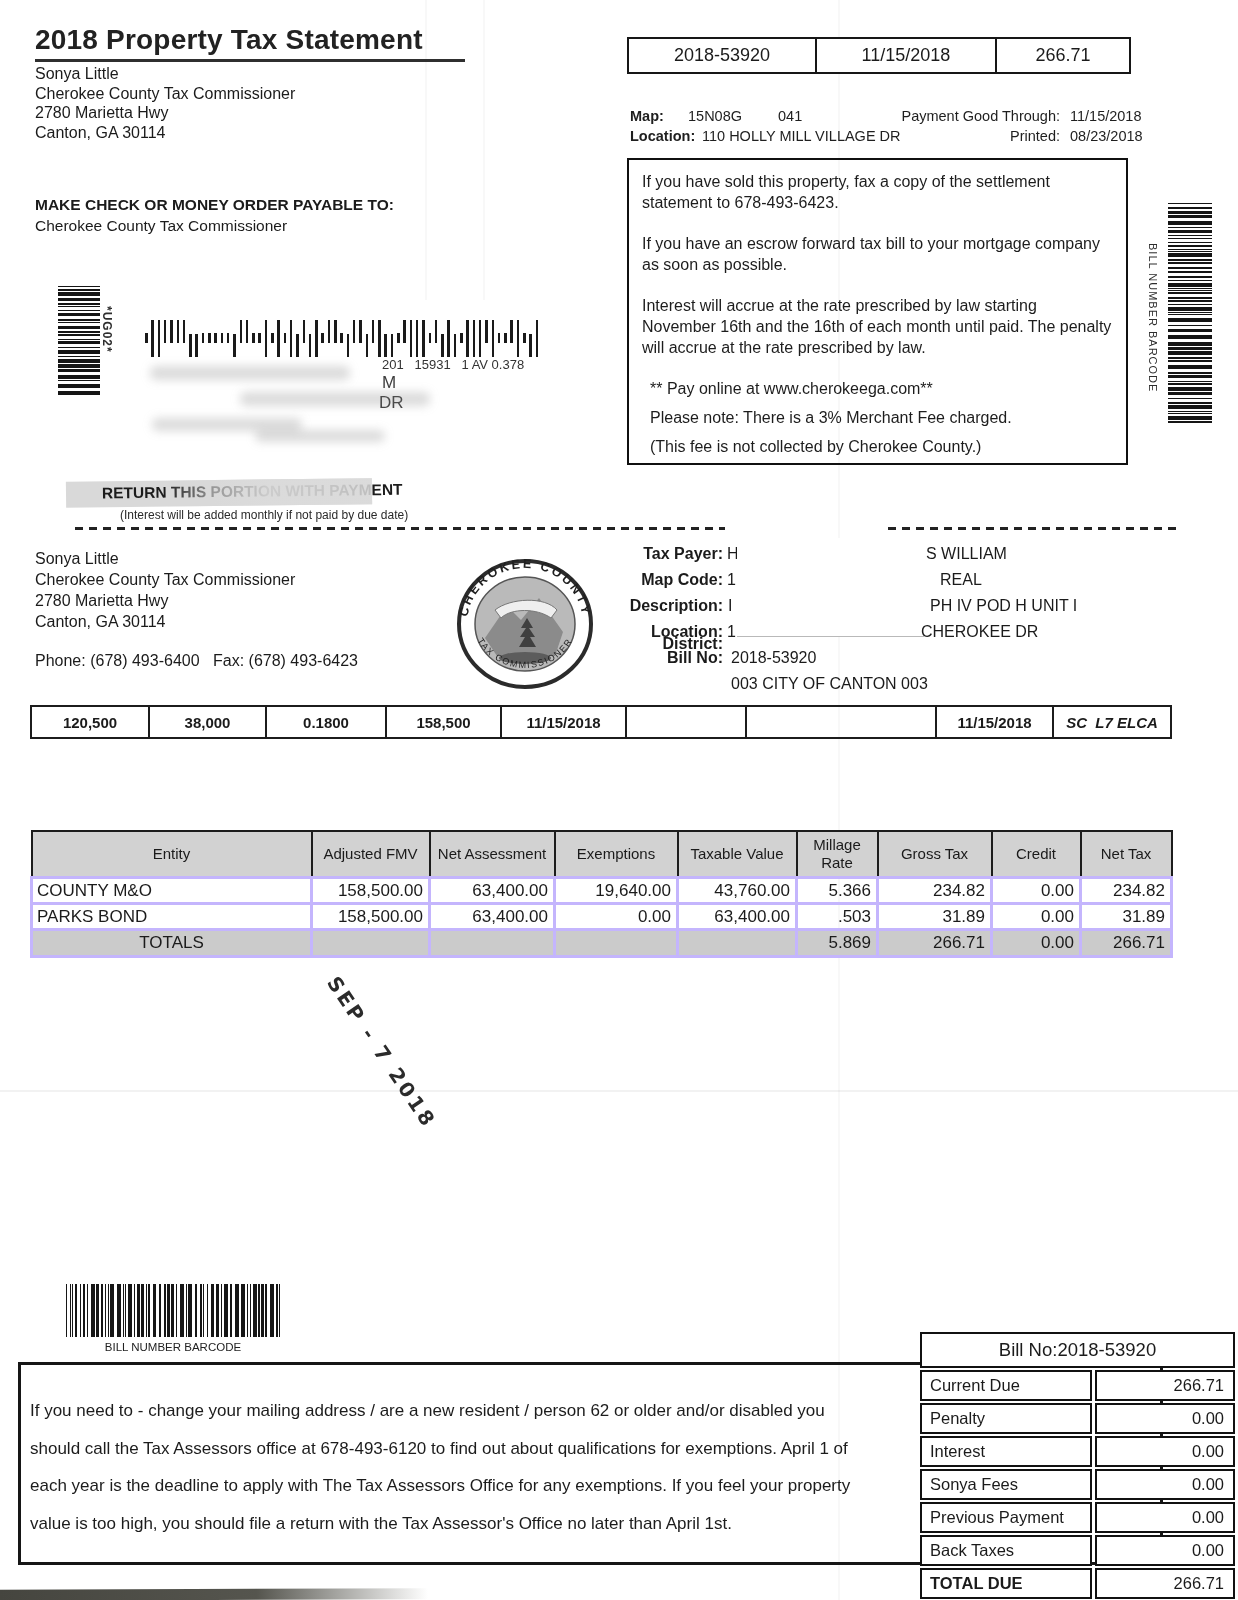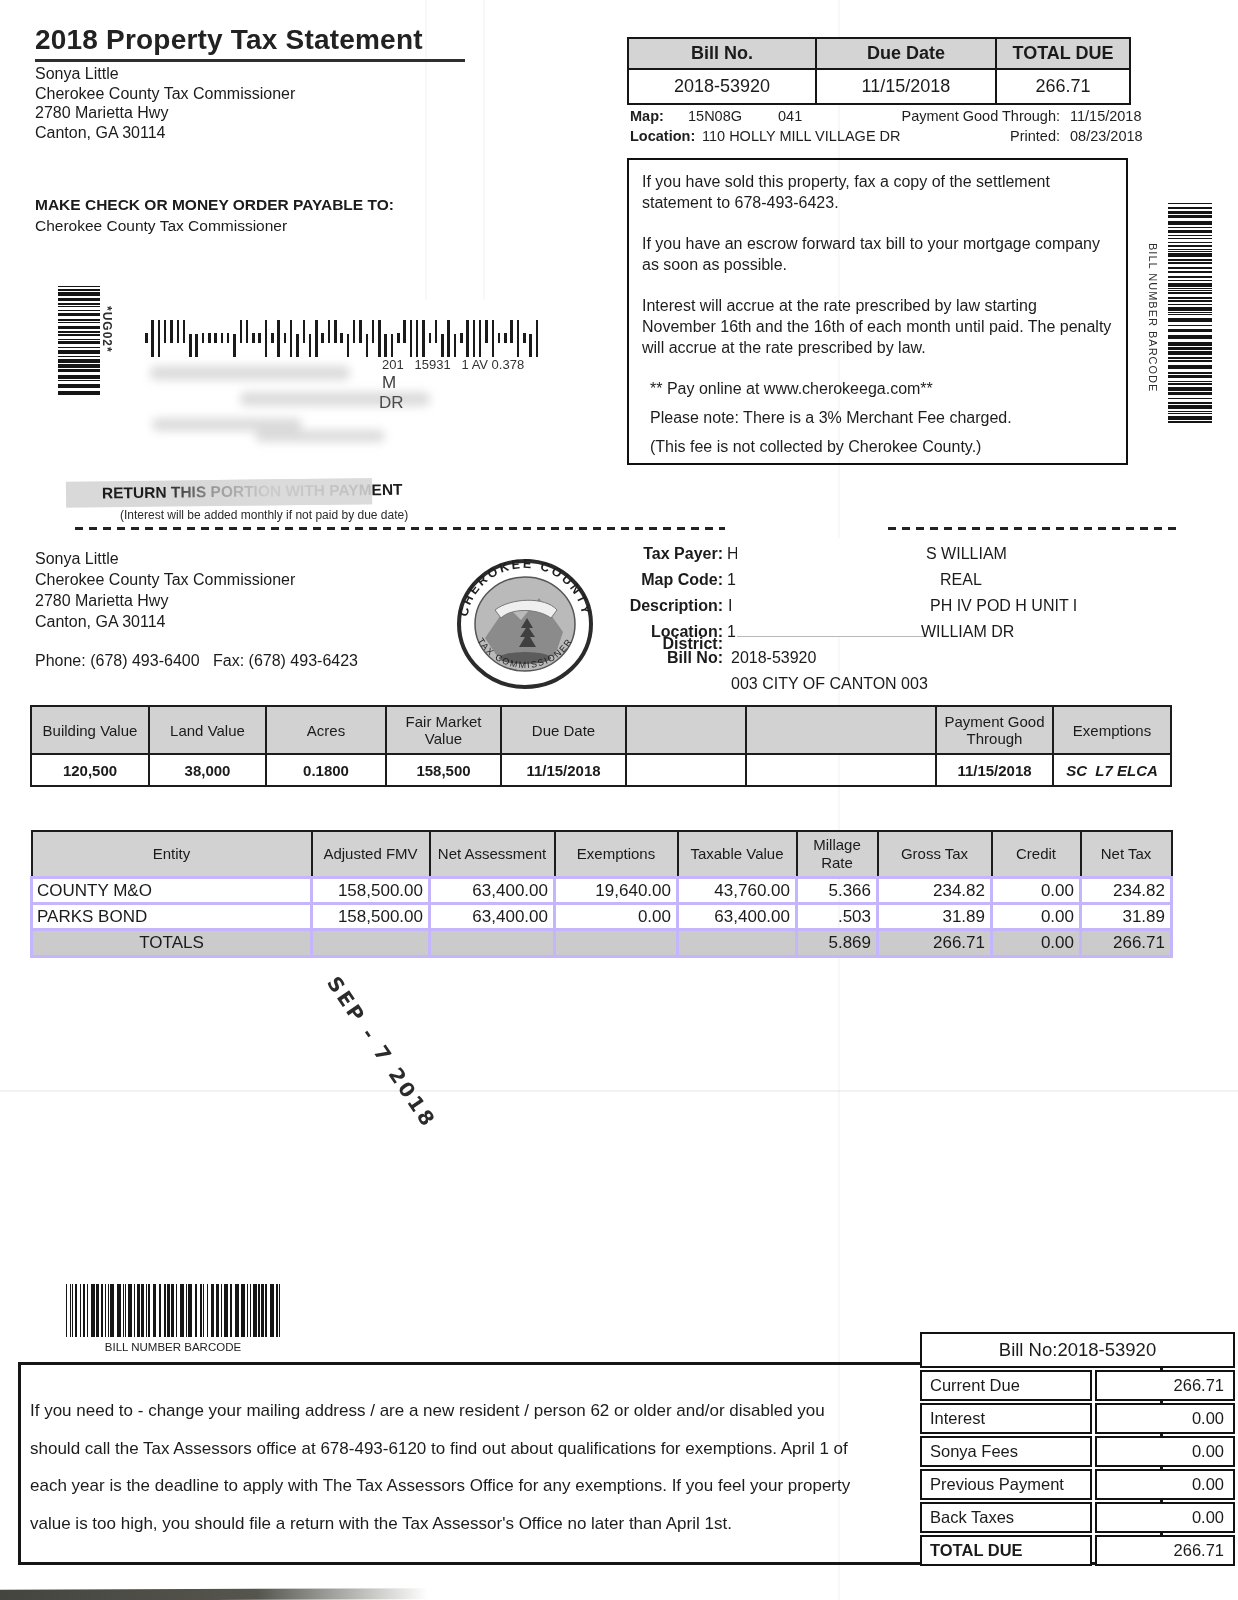--- a/index.html
+++ b/index.html
@@ -212,25 +212,20 @@
   <div class="abs dash" style="left:75px;top:527px;width:650px;"></div>
   <div class="abs dash" style="left:888px;top:527px;width:290px;"></div>
 
   <table class="abs billtab">
     <colgroup>
         <col style="width:188px">
         <col style="width:180px">
         <col style="width:134px">
       </colgroup>
     <tbody>
-        <tr>
-      <td class="hd">Bill No.</td>
-      <td class="hd">Due Date</td>
-      <td class="hd">TOTAL DUE</td>
-    </tr>
     <tr>
       <td class="vl">2018-53920</td>
       <td class="vl">11/15/2018</td>
       <td class="vl">266.71</td>
     </tr>
   </tbody>
     </table>
 
   <span class="abs meta-txt" style="left:630px;top:108px;font-weight:bold;">Map:</span>
   <span class="abs meta-txt" style="left:688px;top:108px;">15N08G</span>
@@ -346,48 +341,37 @@
   <span class="abs tp-val" style="left:727px;top:545px;">H</span>
   <span class="abs tp-val" style="left:727px;top:571px;">1</span>
   <span class="abs tp-val" style="left:728px;top:597px;">I</span>
   <span class="abs tp-val" style="left:727px;top:623px;">1</span>
 
   <div class="abs redact"></div>
 
   <span class="abs tp-val" style="left:926px;top:545px;">S WILLIAM</span>
   <span class="abs tp-val" style="left:940px;top:571px;">REAL</span>
   <span class="abs tp-val" style="left:930px;top:597px;">PH IV POD H UNIT I</span>
-  <span class="abs tp-val" style="left:921px;top:623px;">WILLIAM DR</span>
+  <span class="abs tp-val" style="left:921px;top:623px;">CHEROKEE DR</span>
   <span class="abs tp-val" style="left:731px;top:649px;">2018-53920</span>
   <span class="abs tp-val" style="left:731px;top:675px;">003 CITY OF CANTON 003</span>
 
   <table class="abs vt">
     <colgroup>
       <col style="width:118px">
         <col style="width:117px">
         <col style="width:120px">
         <col style="width:115px">
       <col style="width:125px">
         <col style="width:120px">
         <col style="width:190px">
         <col style="width:117px">
         <col style="width:118px">
     </colgroup>
     <tbody>
-        <tr>
-      <td class="hd">Building Value</td>
-      <td class="hd">Land Value</td>
-      <td class="hd">Acres</td>
-      <td class="hd">Fair Market Value</td>
-      <td class="hd">Due Date</td>
-      <td class="hd"></td>
-      <td class="hd"></td>
-      <td class="hd">Payment Good Through</td>
-      <td class="hd">Exemptions</td>
-    </tr>
     <tr>
       <td class="vl">120,500</td>
       <td class="vl">38,000</td>
       <td class="vl">0.1800</td>
       <td class="vl">158,500</td>
       <td class="vl">11/15/2018</td>
       <td class="vl"></td>
       <td class="vl"></td>
       <td class="vl">11/15/2018</td>
       <td class="vl ws-pre">SC  L7 ELCA</td>
@@ -520,20 +504,24 @@
   <table class="abs sumtab">
     <tbody>
         <tr>
           <td class="ttl" colspan="2">Bill No:2018-53920</td>
         </tr>
     <tr>
       <td class="lb">Current Due</td>
       <td class="vl">266.71</td>
         </tr>
     <tr>
+      <td class="lb">Penalty</td>
+      <td class="vl">0.00</td>
+        </tr>
+    <tr>
       <td class="lb">Interest</td>
       <td class="vl">0.00</td>
         </tr>
     <tr>
       <td class="lb">Sonya Fees</td>
       <td class="vl">0.00</td>
         </tr>
     <tr>
       <td class="lb">Previous Payment</td>
       <td class="vl">0.00</td>

